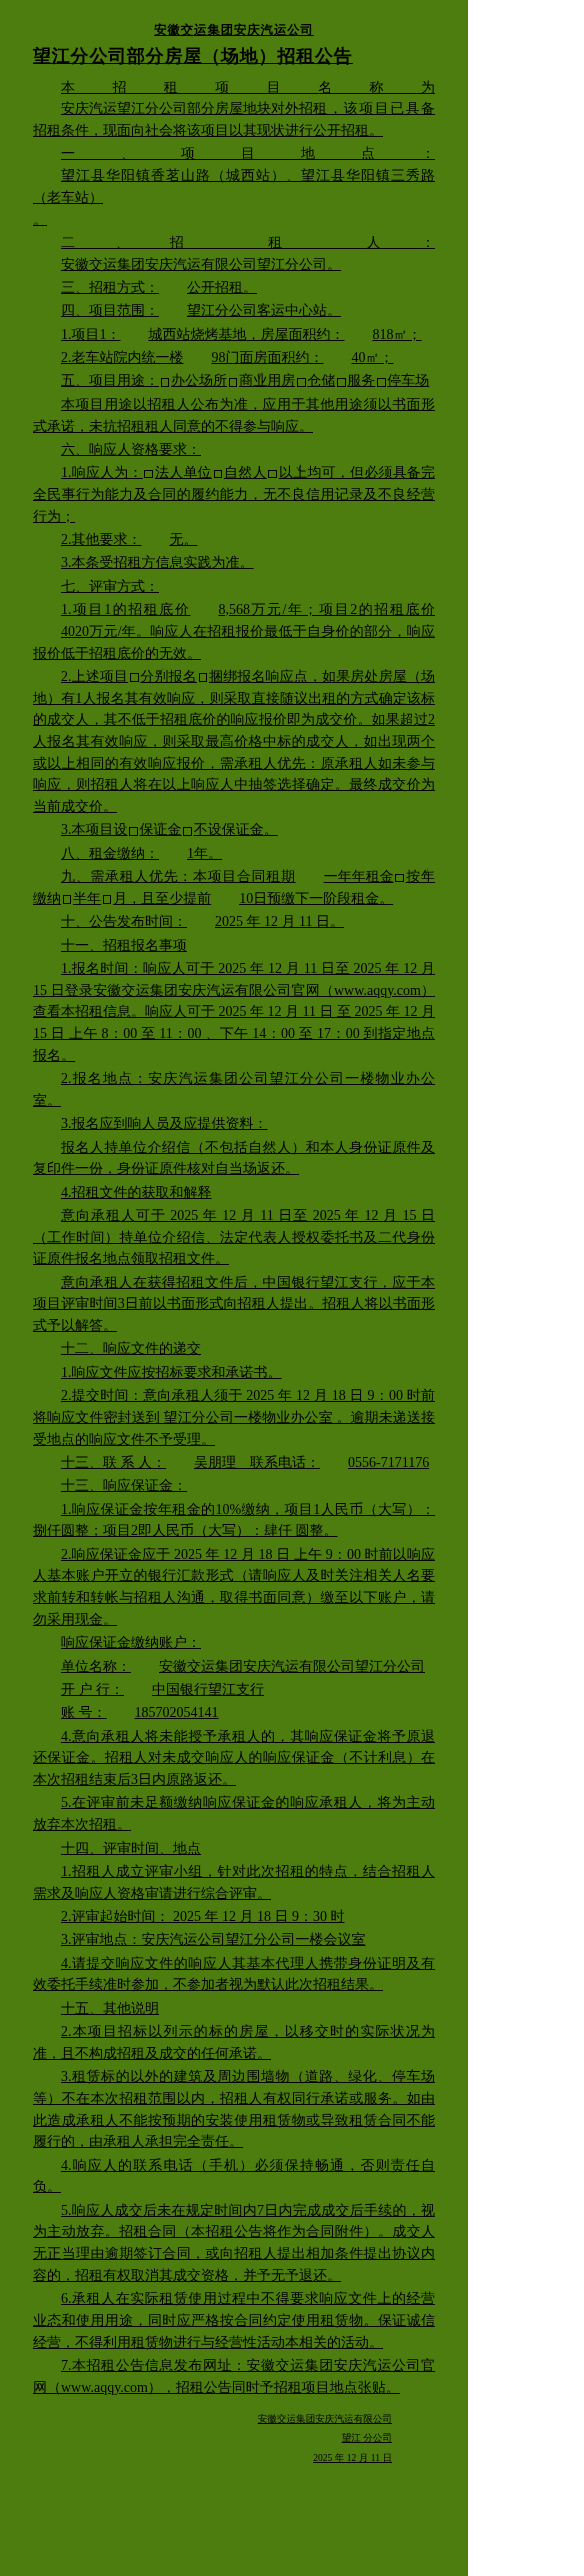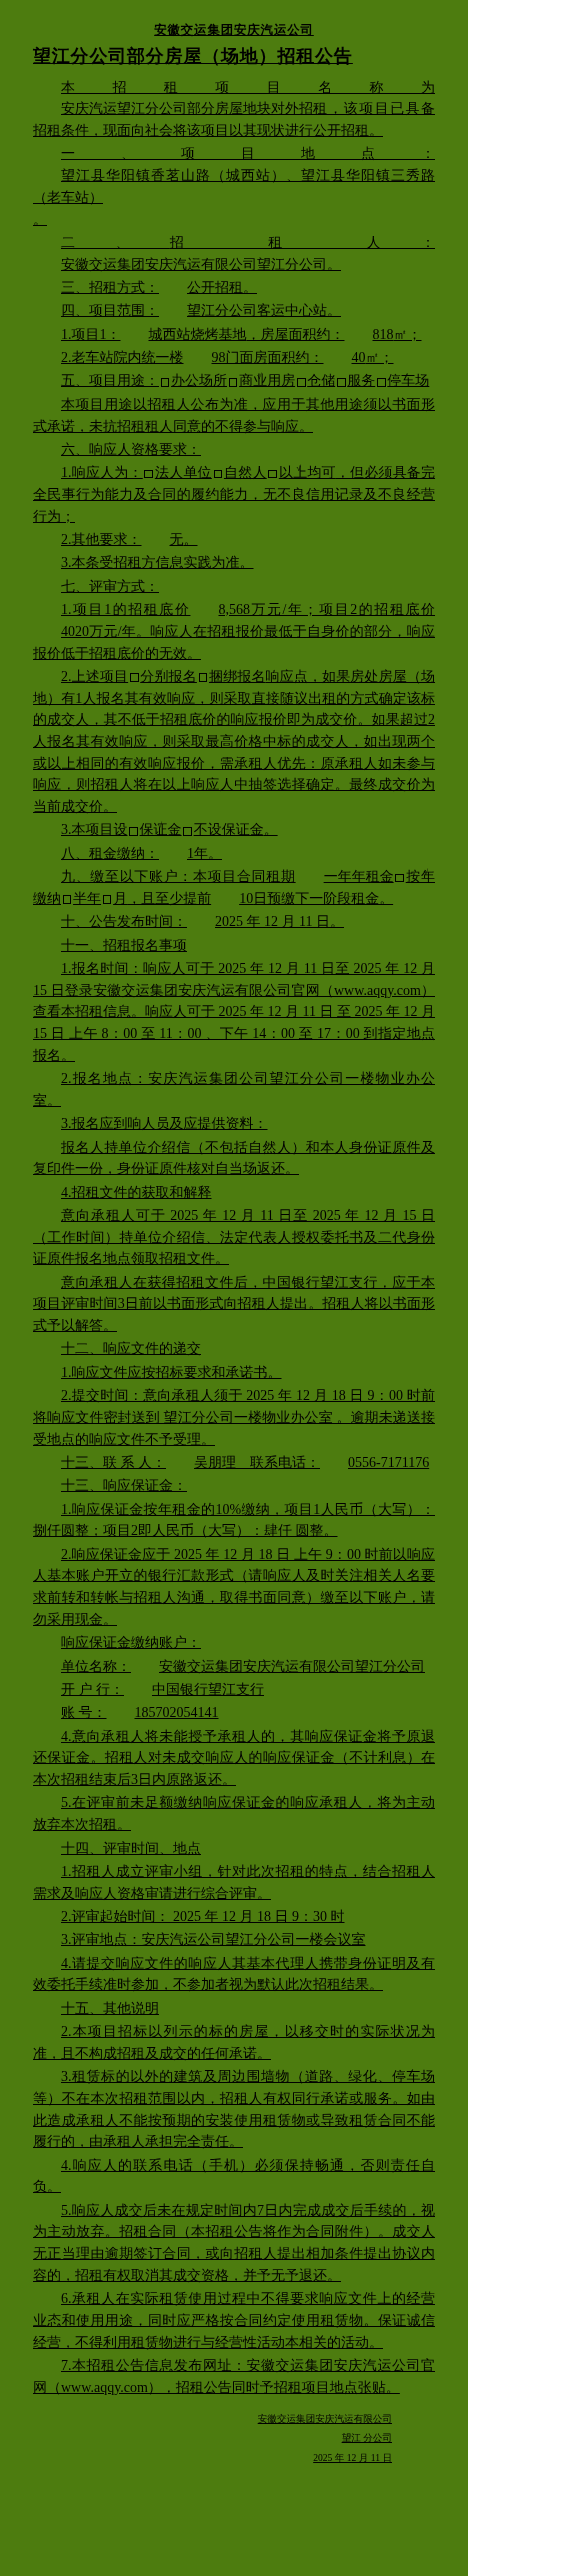--- a/index.html
+++ b/index.html
@@ -136,21 +136,21 @@
   </p>
   <p class="ind2">
     <span>3.本项目设</span><span class="cb checked"></span><span>保证金</span><span class="cb"></span><span>不设保证金</span><span>。</span>
   </p>
 
   <p class="ind2">
     <span>八、</span><span>租金缴纳：</span><span class="u">1年</span><span>。</span>
   </p>
 
   <p class="ind2">
-    <span>九、缴至以下账户：</span><span>本项目合同租期</span><span class="u">一年年租金</span><span class="cb checked"></span><span>按年缴纳</span><span class="cb"></span><span>半年</span><span class="cb"></span><span>月</span><span>，且至少提前</span><span class="u">10</span><span>日预缴下一阶段租金。</span>
+    <span>九、需承租人优先：</span><span>本项目合同租期</span><span class="u">一年年租金</span><span class="cb checked"></span><span>按年缴纳</span><span class="cb"></span><span>半年</span><span class="cb"></span><span>月</span><span>，且至少提前</span><span class="u">10</span><span>日预缴下一阶段租金。</span>
   </p>
 
   <p class="ind2">
     <span>十、</span><span>公告发布时间：</span><span class="u">2025 年 12 月 11 日</span><span>。</span>
   </p>
 
   <p class="ind2">
     <span>十一、</span><span>招租报名事项</span>
   </p>
   <p class="ind2">1.报名时间：响应人可于 2025 年 12 月 11 日至 2025 年 12 月 15 日登录安徽交运集团安庆汽运有限公司官网（www.aqqy.com）查看本招租信息。响应人可于 2025 年 12 月 11 日 至 2025 年 12 月 15 日 上午 8：00 至 11：00 、下午 14：00 至 17：00 到指定地点报名。</p>

